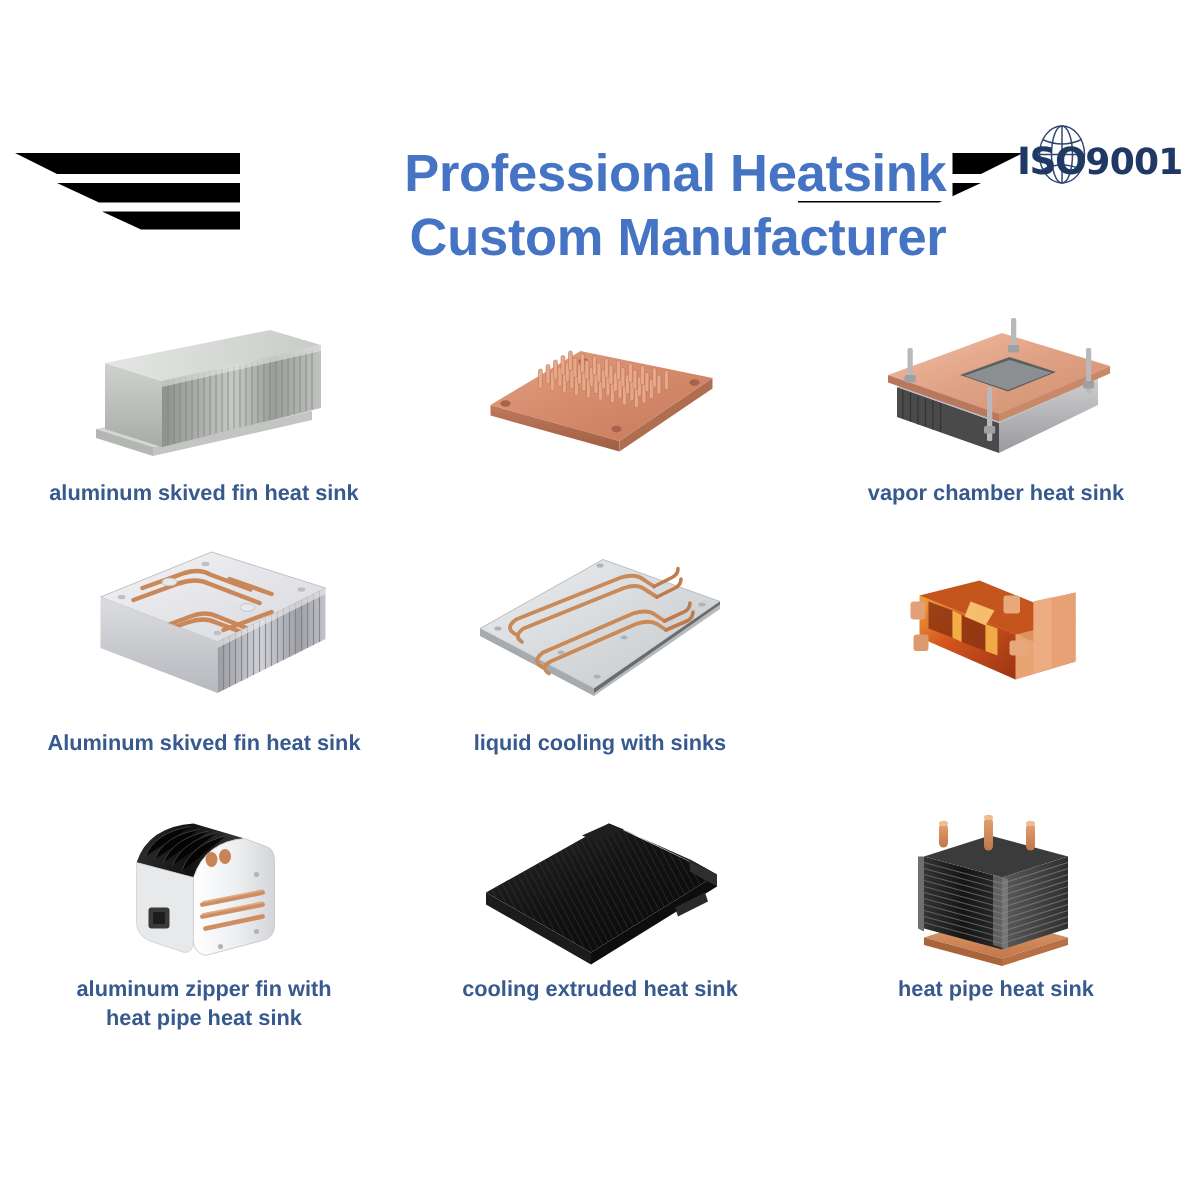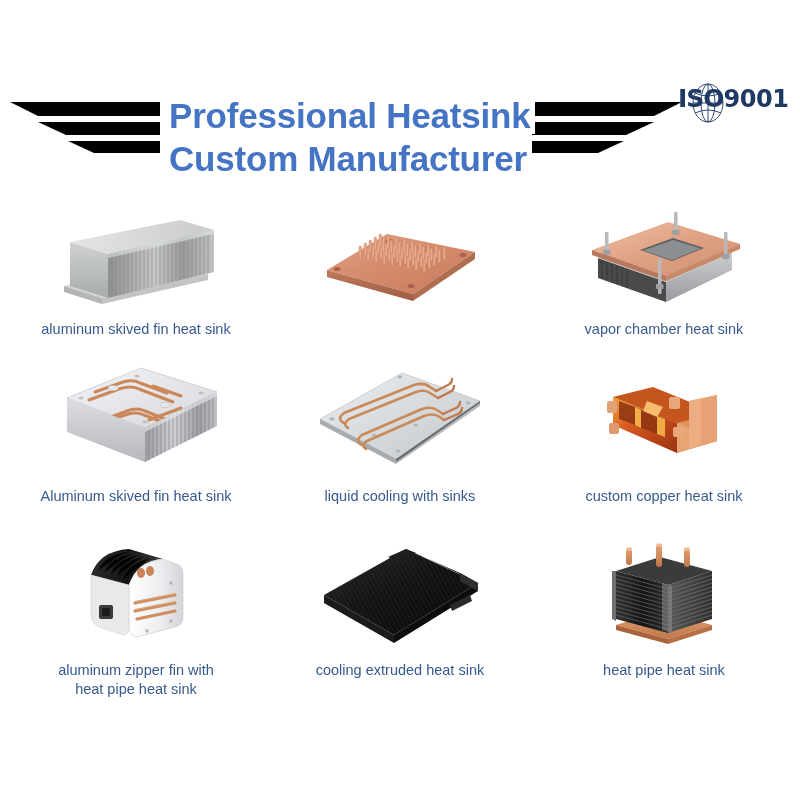--- a/index.html
+++ b/index.html
@@ -19,21 +19,21 @@
     display: flex;
     align-items: center;
     justify-content: center;
   }
   .wing { position: absolute; top: 22px; width: 150px; height: 66px; }
   .wing-left  { left: 10px; }
   .wing-right { right: 118px; }
   .wing svg { display: block; width: 100%; height: 100%; }
 
   .title-block {
-    text-align: left;
+    text-align: right;
     line-height: 1.06;
     width: 470px;
     margin: 12px auto;
     position: relative;
     z-index: 3;
     text-decoration: underline;
   }
   .title-line {
     color: #4574c4;
     font-size: 35px;
@@ -50,21 +50,21 @@
     position: absolute;
     right: 4px; top: 12px;
     width: 120px;
     display: flex;
     flex-direction: column;
     gap: 4px;
     z-index: 4;
   }
   .iso-badge {
     display: flex;
-    align-items: flex-start;
+    align-items: center;
     justify-content: flex-start;
     position: relative;
     height: 46px;
   }
   .iso-globe {
     position: absolute;
     left: 12px; top: -4px;
     width: 40px; height: 46px;
     opacity: .92;
   }
@@ -99,28 +99,29 @@
     display: flex;
     align-items: center;
     justify-content: center;
   }
   .caption {
     color: #36598e;
     font-size: 14.5px;
     text-align: center;
     line-height: 1.28;
     width: 94%;
+    font-weight: bold;
   }
 
   .row1 .thumb-wrap { height: 100px; }
   .row1 .caption { margin-top: 12px; height: 40px; }
   .row2 .thumb-wrap { height: 115px; }
   .row2 .caption { margin-top: 12px; height: 52px; }
   .row3 .thumb-wrap { height: 112px; }
-  .row3 .caption { margin-top: 10px; height: 50px; }
+  .row3 .caption { height: 50px; }
 
   svg.thumb { display: block; }
 
   
 </style>
 </head>
 <body>
 
 <div class="page">
 
@@ -524,21 +525,20 @@
 
             <rect x="18" y="36" width="10" height="12" rx="2" fill="#e2a078"></rect>
             <rect x="80" y="32" width="11" height="12" rx="2" fill="#e8a87c"></rect>
             <rect x="84" y="62" width="12" height="10" rx="2" fill="#e8a87c"></rect>
             <rect x="20" y="58" width="10" height="11" rx="2" fill="#dd9a6e"></rect>
 
             <polygon points="100,36 128,30 128,76 100,84" fill="#e7a175"></polygon>
             <polygon points="100,36 112,33 112,80 100,84" fill="#f0b188" opacity="0.7"></polygon>
           </svg>
         </div>
-        <div class="caption">custom copper heat sink</div>
       </div>
     </div>
 
     <div class="row row3">
 
       <div class="cell">
         <div class="thumb-wrap">
           <svg class="thumb" width="130" height="108" viewBox="0 0 130 108">
             <defs>
               <linearGradient id="zf-face" x1="0" y1="0" x2="1" y2="0">

